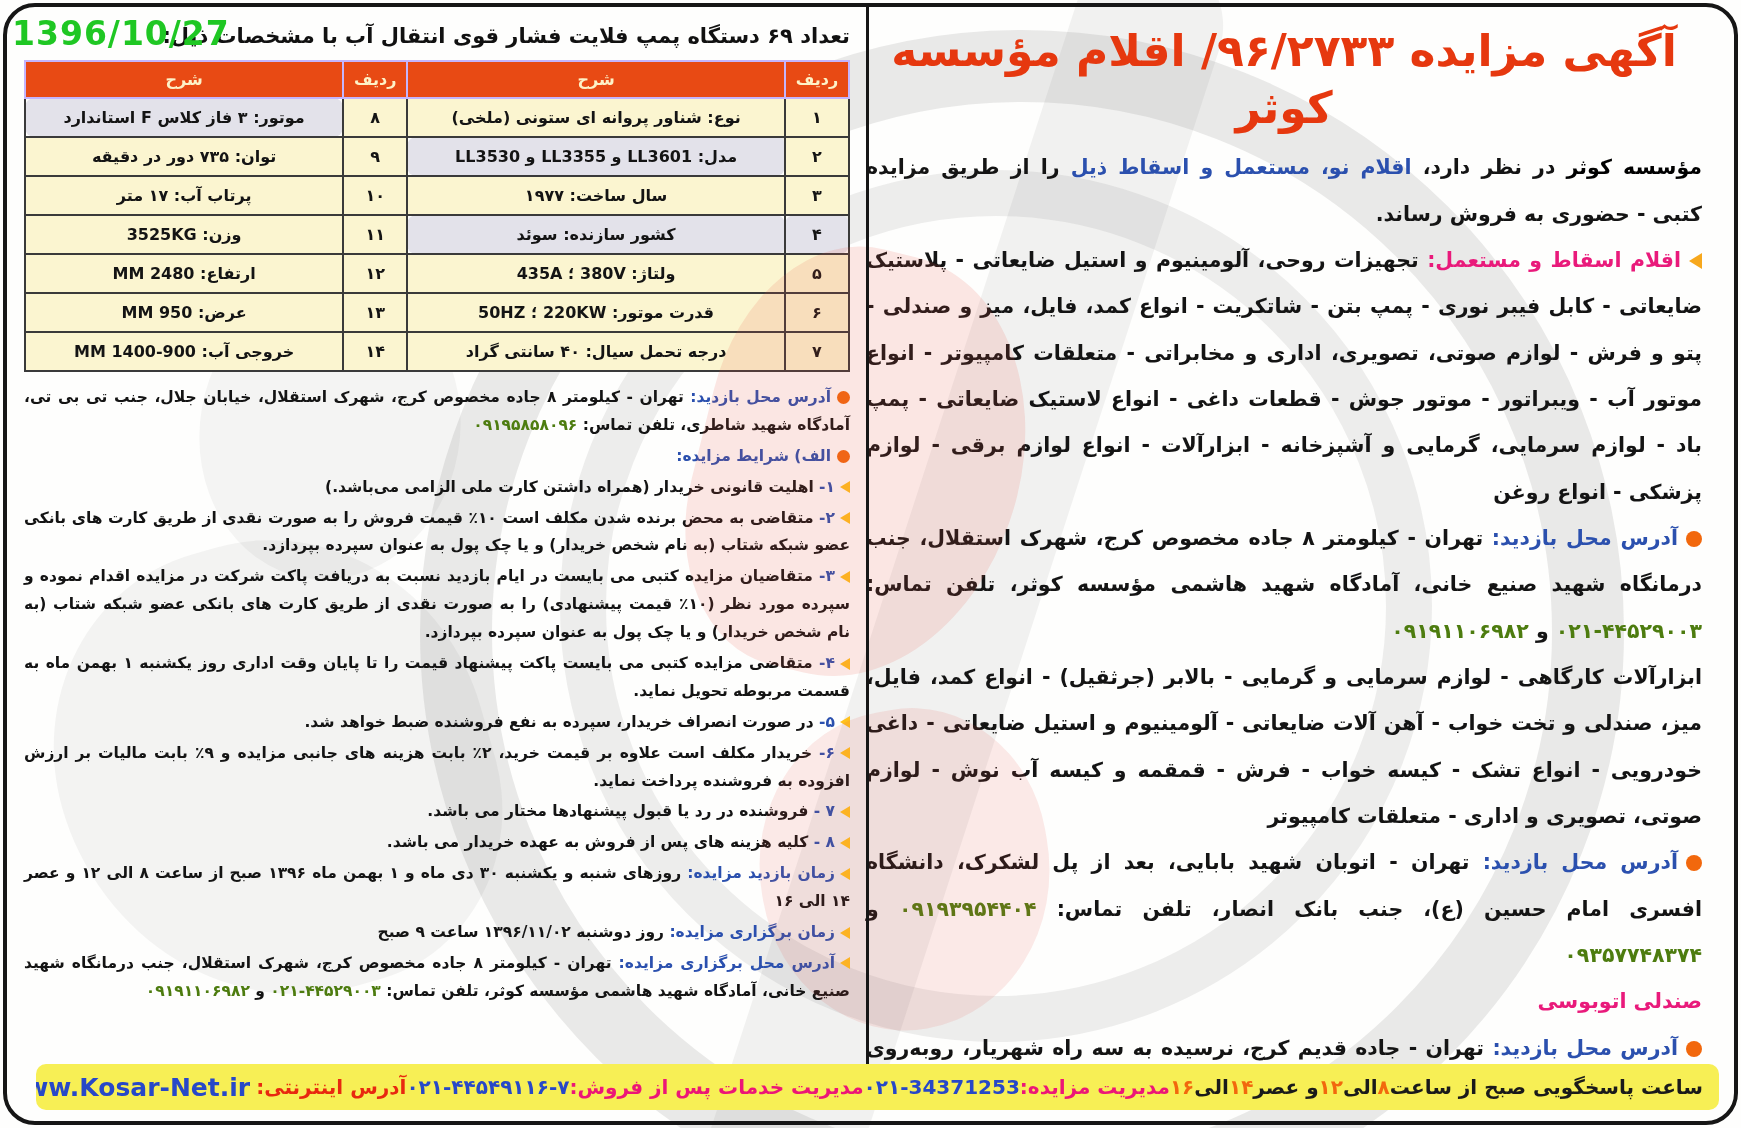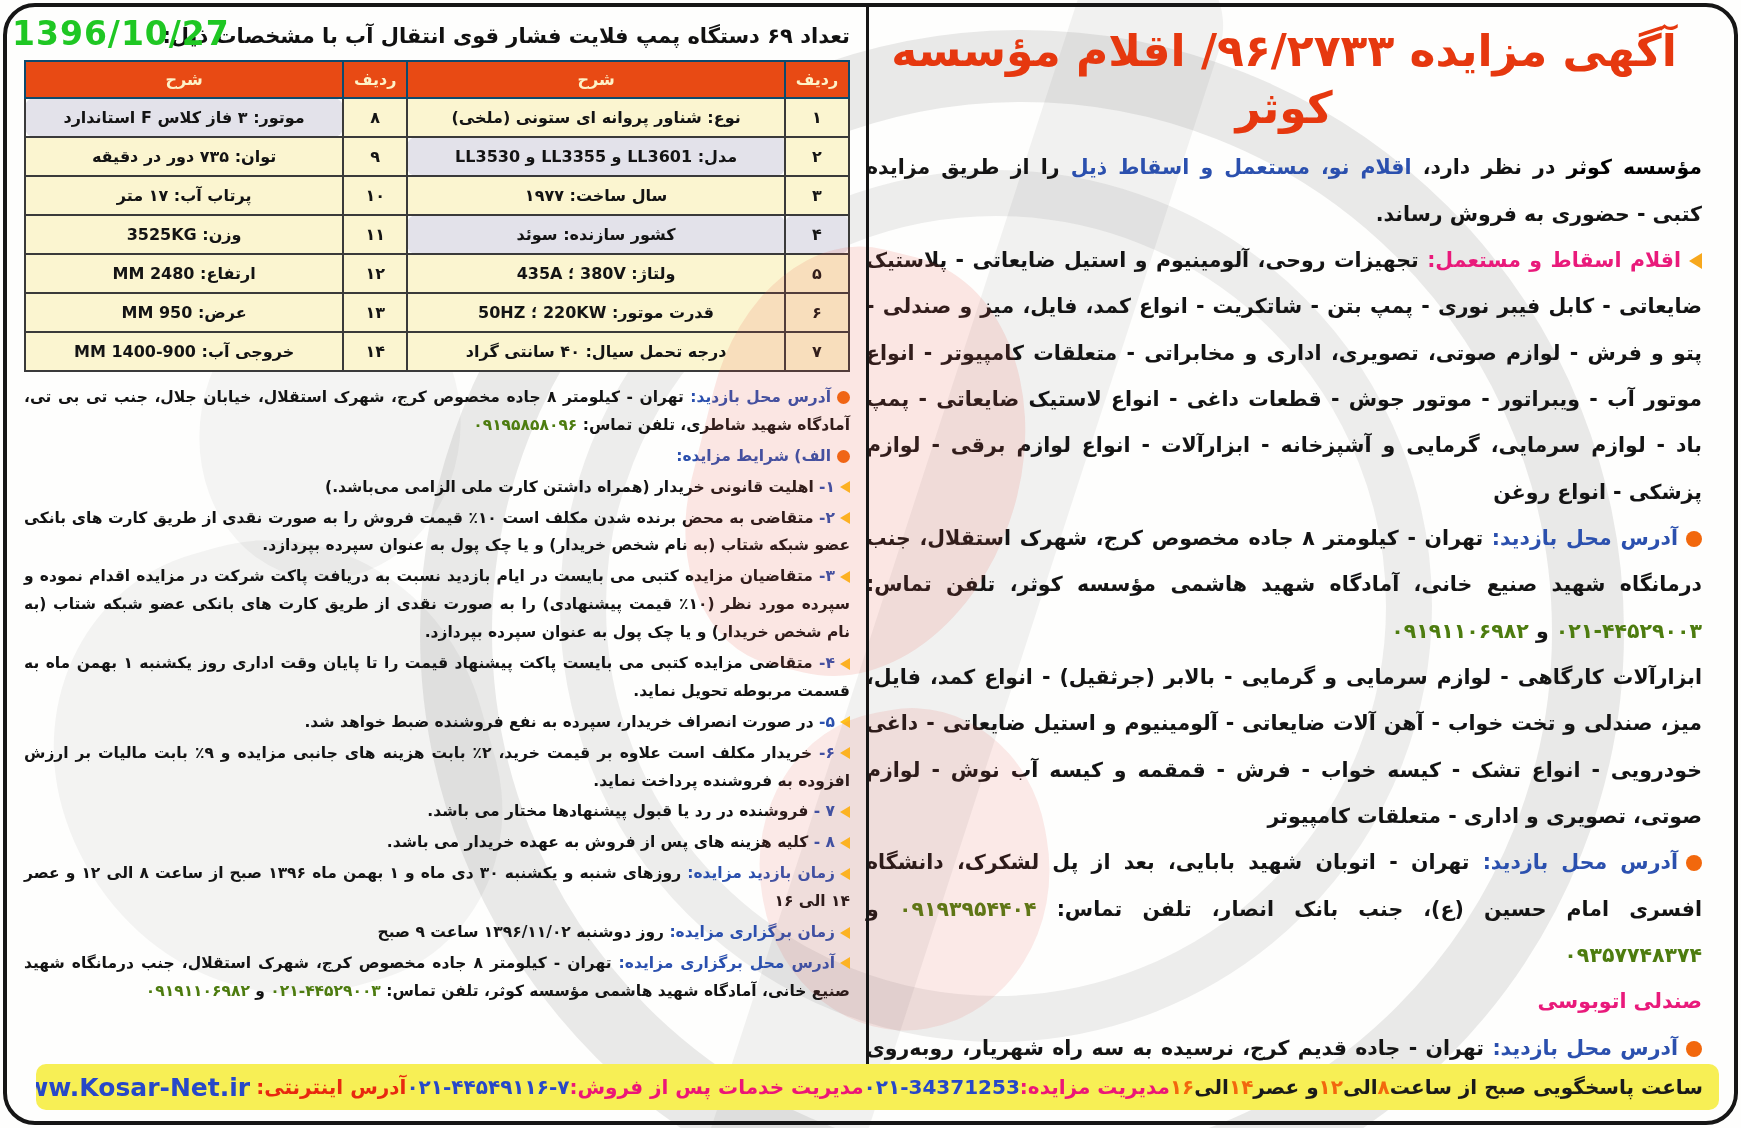--- a/index.html
+++ b/index.html
@@ -32,21 +32,21 @@
   .tri{display:inline-block;width:0;height:0;border-top:8px solid transparent;border-bottom:8px solid transparent;
        border-right:13px solid #f7a81d;margin-left:8px;vertical-align:middle;}
   .dot{display:inline-block;width:16px;height:16px;border-radius:50%;background:#f2680d;margin-left:8px;vertical-align:middle;}
   .tri.sm{border-top-width:6px;border-bottom-width:6px;border-right-width:10px;margin-left:5px;border-right-color:#ffc11e;}
   .dot.sm{width:13px;height:13px;margin-left:6px;}
 
   
   .col-left{position:absolute;left:10px;top:10px;width:826px;height:1048px;padding:0 14px;z-index:3;}
   .lt-title{font-size:21px;font-weight:800;color:#111;margin:14px 0 12px 0;}
   .pump-table{border-collapse:collapse;width:100%;margin:0 0 12px 0;}
-  .pump-table th{background:#e84a14;color:#fdf2c8;font-size:16px;font-weight:800;padding:8px 4px;border:2px solid #0c4a6e;}
+  .pump-table th{background:#e84a14;color:#fdf2c8;font-size:16px;font-weight:800;padding:8px 4px;border:2px solid #c4b5fd;}
   .pump-table td{border:2px solid #3a3a3a;font-weight:700;font-size:16px;text-align:center;padding:9px 6px;color:#141414;}
   .c{background:#fbf5d0;}
   .g{background:#e3e2ea;border-radius:9px;}
   .coln{width:54px;}
   .lp,.term{font-size:15.5px;font-weight:600;line-height:1.8;margin:3px 0;text-align:justify;color:#141414;}
   .lp b,.term b{font-weight:800;}
   .bnum{color:#2b50ae;font-weight:800;}
 
   
   .strip{position:absolute;left:36px;right:22px;top:1064px;height:46px;background:#f7ef55;border-radius:10px;z-index:5;

